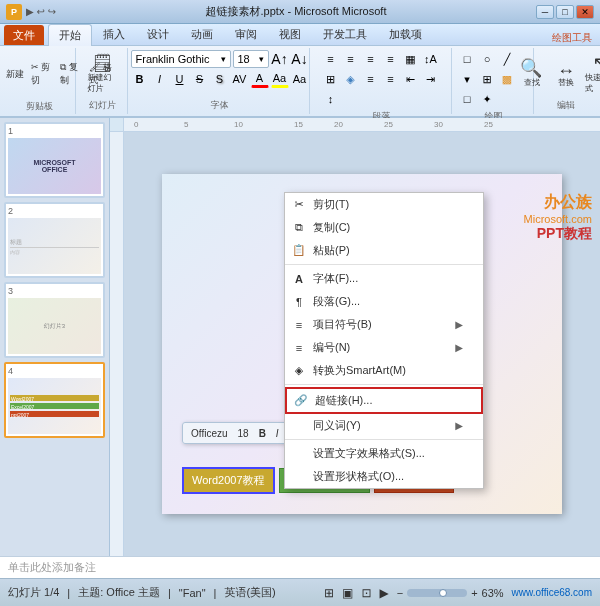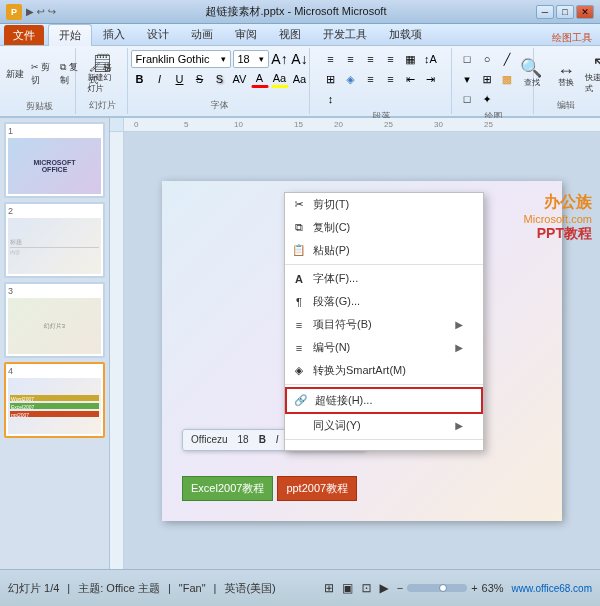--- a/index.html
+++ b/index.html
@@ -228,21 +228,21 @@
       right: 8px;
       text-align: right;
       z-index: 50;
     }
     .watermark-1 { color: #e88820; font-size: 16px; font-weight: bold; font-family: Arial; }
     .watermark-2 { color: #e88820; font-size: 11px; }
     .watermark-3 { color: #cc3333; font-size: 14px; font-weight: bold; }
 
     
     .status-bar {
-      height: 37px;
+      height: 28px;
       background: linear-gradient(to bottom, #c8d8e8, #b8ccd8);
       border-top: 1px solid #a0b8cc;
       display: flex;
       align-items: center;
       padding: 12px 8px;
       font-size: 11px;
       color: #333;
       gap: 8px;
     }
     .status-right {
@@ -515,20 +515,23 @@
           <div class="watermark">
             <div class="watermark-1">办公族</div>
             <div class="watermark-2">Microsoft.com</div>
             <div class="watermark-3">PPT教程</div>
           </div>
 
           <div class="slide-canvas">
             <div class="slide-bg">
 
               <div class="text-box-row">
+                <div class="text-box selected">
+                  <span>Word2007教程</span>
+                </div>
                 <div class="text-box text-box-excel">
                   <span>Excel2007教程</span>
                 </div>
                 <div class="text-box text-box-ppt">
                   <span>ppt2007教程</span>
                 </div>
               </div>
 
               <div class="mini-toolbar">
                 <span class="mini-tb-item">Officezu</span>
@@ -587,29 +590,37 @@
               <span>超链接(H)...</span>
             </div>
             <div class="ctx-item">
               <span class="ctx-icon"></span>
               <span>同义词(Y)</span>
               <span class="ctx-arrow">▶</span>
             </div>
             <div class="ctx-separator"></div>
             <div class="ctx-item">
               <span class="ctx-icon"></span>
+              <span>设置文字效果格式(S)...</span>
+            </div>
+            <div class="ctx-item">
+              <span class="ctx-icon"></span>
+              <span>设置形状格式(O)...</span>
             </div>
           </div>
 
         </div>
       </div>
     </div>
 
   </div>
 
+  <div class="note-bar">
+    <span>单击此处添加备注</span>
+  </div>
 
   <div class="status-bar">
     <span>幻灯片 1/4</span>
     <span>|</span>
     <span>主题: Office 主题</span>
     <span>|</span>
     <span>"Fan"</span>
     <span>|</span>
     <span>英语(美国)</span>
     <div class="status-right">

